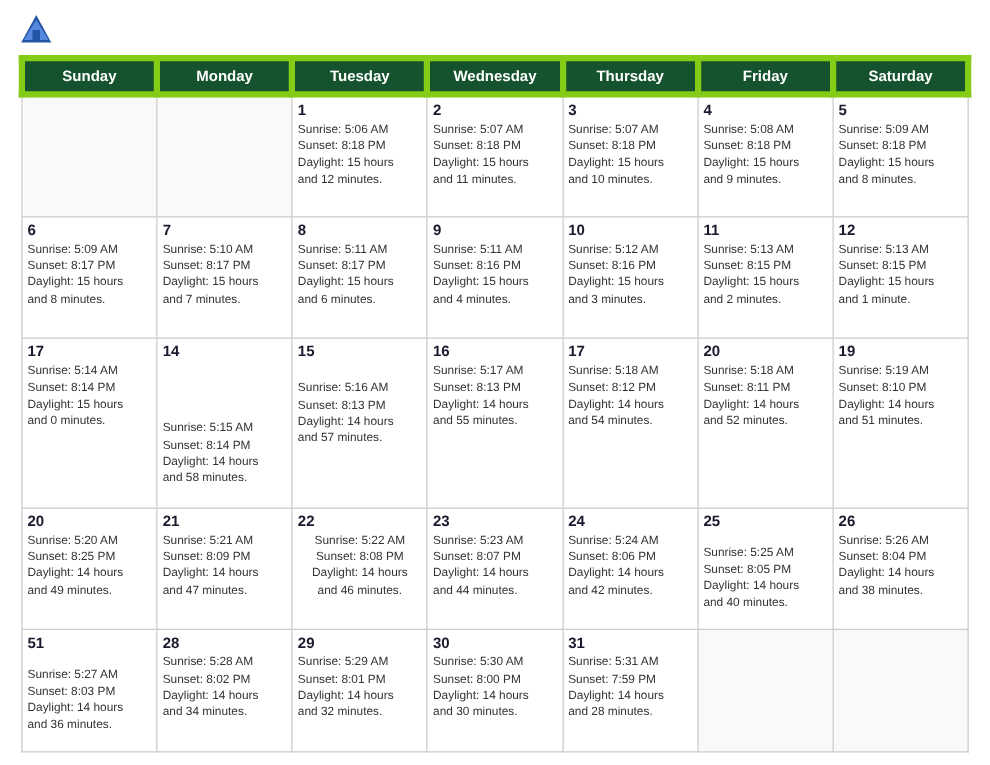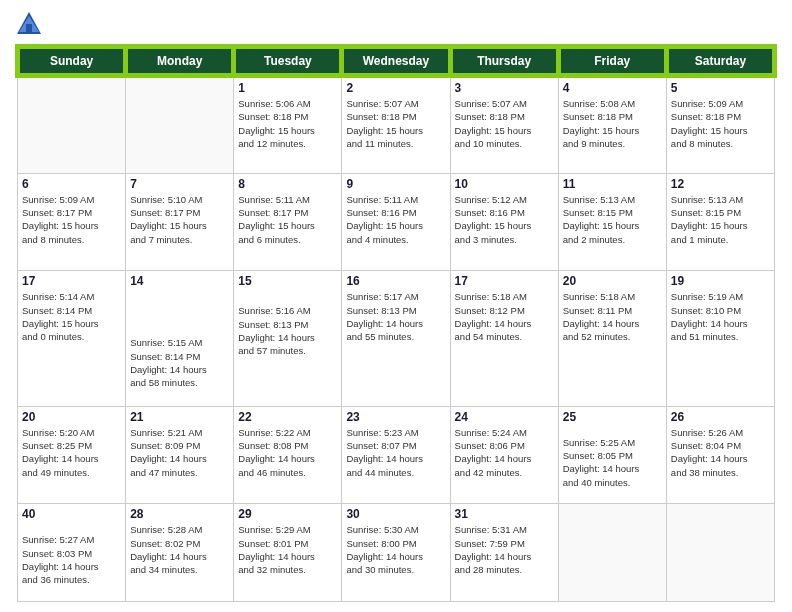--- a/index.html
+++ b/index.html
@@ -287,21 +287,21 @@
           </td>
           <td>
             <span class="day-num">21</span>
             <div class="day-info" style="white-space: pre-line;">Sunrise: 5:21 AM
 Sunset: 8:09 PM
 Daylight: 14 hours
 and 47 minutes.</div>
           </td>
           <td>
             <span class="day-num">22</span>
-            <div class="day-info" style="white-space: pre-line;">Sunrise: 5:22 AM
+            <div class="day-info" style="white-space: pre-line; text-align: center;">Sunrise: 5:22 AM
 Sunset: 8:08 PM
 Daylight: 14 hours
 and 46 minutes.</div>
           </td>
           <td>
             <span class="day-num">23</span>
             <div class="day-info" style="white-space: pre-line;">Sunrise: 5:23 AM
 Sunset: 8:07 PM
 Daylight: 14 hours
 and 44 minutes.</div>
@@ -323,21 +323,21 @@
           <td>
             <span class="day-num">26</span>
             <div class="day-info" style="white-space: pre-line;">Sunrise: 5:26 AM
 Sunset: 8:04 PM
 Daylight: 14 hours
 and 38 minutes.</div>
           </td>
         </tr>
         <tr>
           <td>
-            <span class="day-num">40</span>
+            <span class="day-num">51</span>
             <div class="day-info" style="white-space: pre-line; margin-top: 12px;">Sunrise: 5:27 AM
 Sunset: 8:03 PM
 Daylight: 14 hours
 and 36 minutes.</div>
           </td>
           <td>
             <span class="day-num">28</span>
             <div class="day-info" style="white-space: pre-line;">Sunrise: 5:28 AM
 Sunset: 8:02 PM
 Daylight: 14 hours

